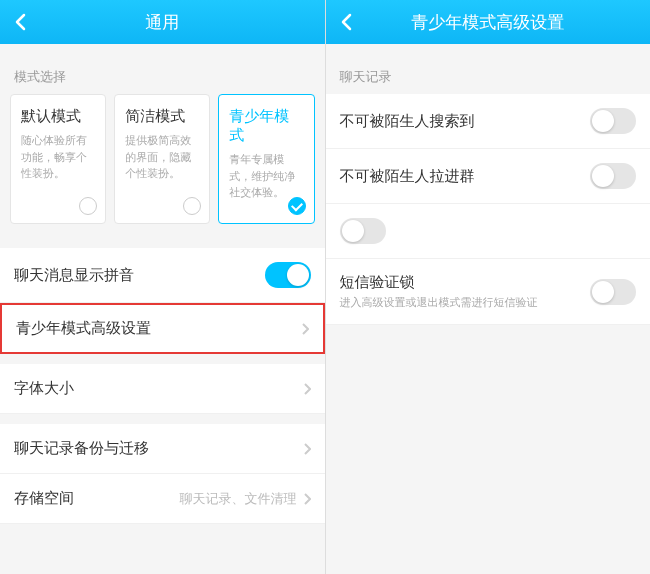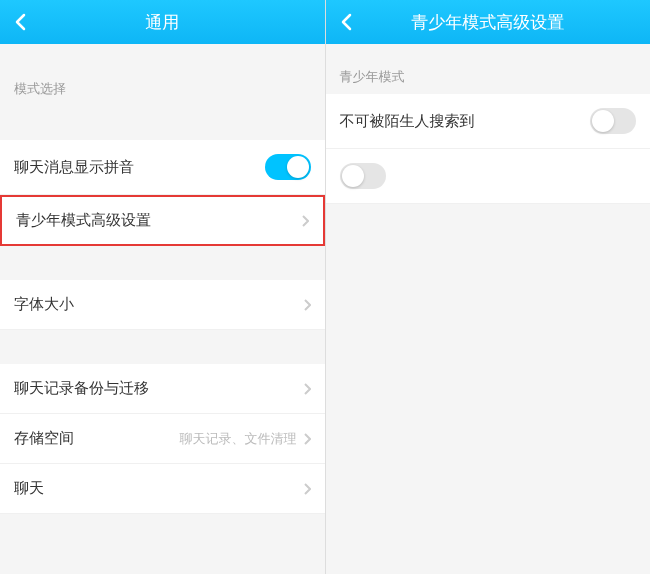--- a/index.html
+++ b/index.html
@@ -1,19 +1,19 @@
 <!DOCTYPE html>
 <html><head>
 <meta charset="utf-8">
 <style>
 * { margin: 0; padding: 0; box-sizing: border-box; }
 body { font-family: -apple-system, "PingFang SC", "Microsoft YaHei", sans-serif; background: #fff; width: 650px; height: 574px; overflow: hidden; }
 .container { display: flex; width: 100%; height: 100%; }
 .panel { flex: 1; background: #f5f5f5; display: flex; flex-direction: column; overflow: hidden; }
-.panel-left { border-right: 1px solid #ddd; gap: 12px; }
+.panel-left { border-right: 1px solid #ddd; }
 .header { background: linear-gradient(to bottom, #1ec8ff, #0eb6f6); height: 44px; display: flex; align-items: center; position: relative; }
 .back-btn { position: absolute; left: 8px; width: 24px; height: 24px; display: flex; align-items: center; justify-content: center; cursor: pointer; }
 .back-btn svg { width: 12px; height: 18px; }
 .header-title { flex: 1; text-align: center; color: #fff; font-size: 17px; font-weight: 500; }
 .section-label { padding: 12px 14px 8px; color: #999; font-size: 13px; background: #f5f5f5; margin-top: 12px; }
 .mode-cards { display: flex; gap: 8px; padding: 0 10px 14px; background: #f5f5f5; }
 .mode-card { flex: 1; background: #fff; border: 1px solid #e5e5e5; border-radius: 4px; padding: 12px 10px 8px; position: relative; cursor: pointer; min-height: 130px; }
 .mode-card.selected { border: 1.5px solid #00c3ff; }
 .mode-card-title { font-size: 15px; color: #333; margin-bottom: 6px; font-weight: 500; }
 .mode-card.selected .mode-card-title { color: #00c3ff; }
@@ -47,20 +47,37 @@
       <div class="back-btn">
         <svg viewBox="0 0 12 18">
             <path d="M10 2 L3 9 L10 16" stroke="#fff" stroke-width="2.5" fill="none" stroke-linecap="round" stroke-linejoin="round"></path>
           </svg>
       </div>
       <div class="header-title">通用</div>
     </div>
 
     <div class="section-label">模式选择</div>
 
+    <div class="mode-cards">
+      <div class="mode-card">
+        <div class="mode-card-title">默认模式</div>
+        <div class="mode-card-desc">随心体验所有功能，畅享个性装扮。</div>
+        <div class="mode-radio"></div>
+      </div>
+      <div class="mode-card">
+        <div class="mode-card-title">简洁模式</div>
+        <div class="mode-card-desc">提供极简高效的界面，隐藏个性装扮。</div>
+        <div class="mode-radio"></div>
+      </div>
+      <div class="mode-card selected">
+        <div class="mode-card-title">青少年模式</div>
+        <div class="mode-card-desc">青年专属模式，维护纯净社交体验。</div>
+        <div class="mode-radio checked"></div>
+      </div>
+    </div>
 
     <div class="gap"></div>
 
     <div class="list">
       <div class="list-item">
         <div class="list-item-label">聊天消息显示拼音</div>
         <div class="toggle on">
             <div class="toggle-knob"></div>
           </div>
       </div>
@@ -94,49 +111,58 @@
       </div>
       <div class="list-item">
         <div class="list-item-label">存储空间</div>
         <div class="list-item-right">
           <span class="list-item-hint">聊天记录、文件清理</span>
           <svg class="chevron" viewBox="0 0 8 12">
               <path d="M2 1 L7 6 L2 11"></path>
             </svg>
         </div>
       </div>
-      <div class="list-item">
-        <div class="list-item-label">聊天</div>
-        <svg class="chevron" viewBox="0 0 8 12">
-            <path d="M2 1 L7 6 L2 11"></path>
-          </svg>
-      </div>
     </div>
   </div>
 
   <div class="panel">
     <div class="header">
       <div class="back-btn">
         <svg viewBox="0 0 12 18">
             <path d="M10 2 L3 9 L10 16" stroke="#fff" stroke-width="2.5" fill="none" stroke-linecap="round" stroke-linejoin="round"></path>
           </svg>
       </div>
       <div class="header-title">青少年模式高级设置</div>
     </div>
 
-    <div class="section-label">青少年模式</div>
+    <div class="section-label">聊天记录</div>
 
     <div class="list">
       <div class="list-item">
         <div class="list-item-label">不可被陌生人搜索到</div>
         <div class="toggle">
             <div class="toggle-knob"></div>
           </div>
       </div>
       <div class="list-item">
+        <div class="list-item-label">不可被陌生人拉进群</div>
+        <div class="toggle">
+            <div class="toggle-knob"></div>
+          </div>
+      </div>
+      <div class="list-item">
+        <div class="toggle">
+            <div class="toggle-knob"></div>
+          </div>
+      </div>
+      <div class="list-item">
+        <div class="list-item-left">
+          <div class="list-item-label">短信验证锁</div>
+          <div class="list-item-sub">进入高级设置或退出模式需进行短信验证</div>
+        </div>
         <div class="toggle">
             <div class="toggle-knob"></div>
           </div>
       </div>
     </div>
 
     <div class="gap"></div>
 
   </div>
 </div>

